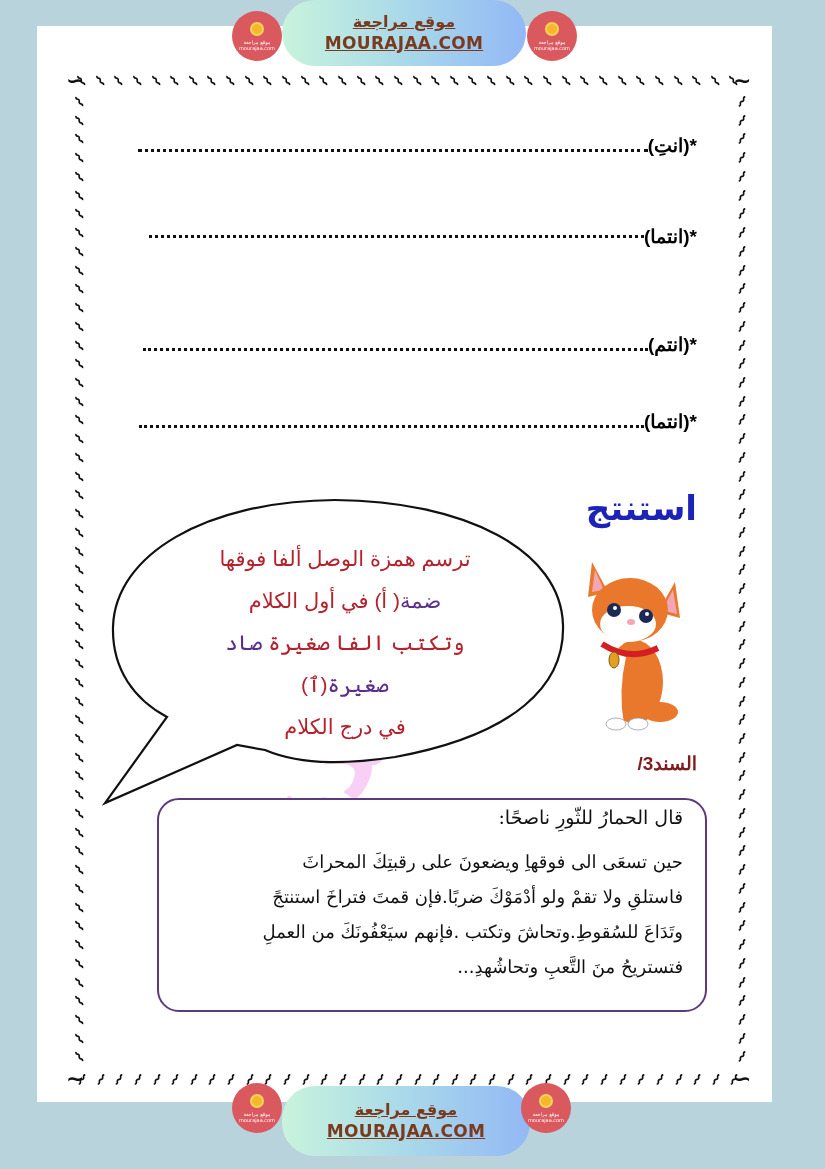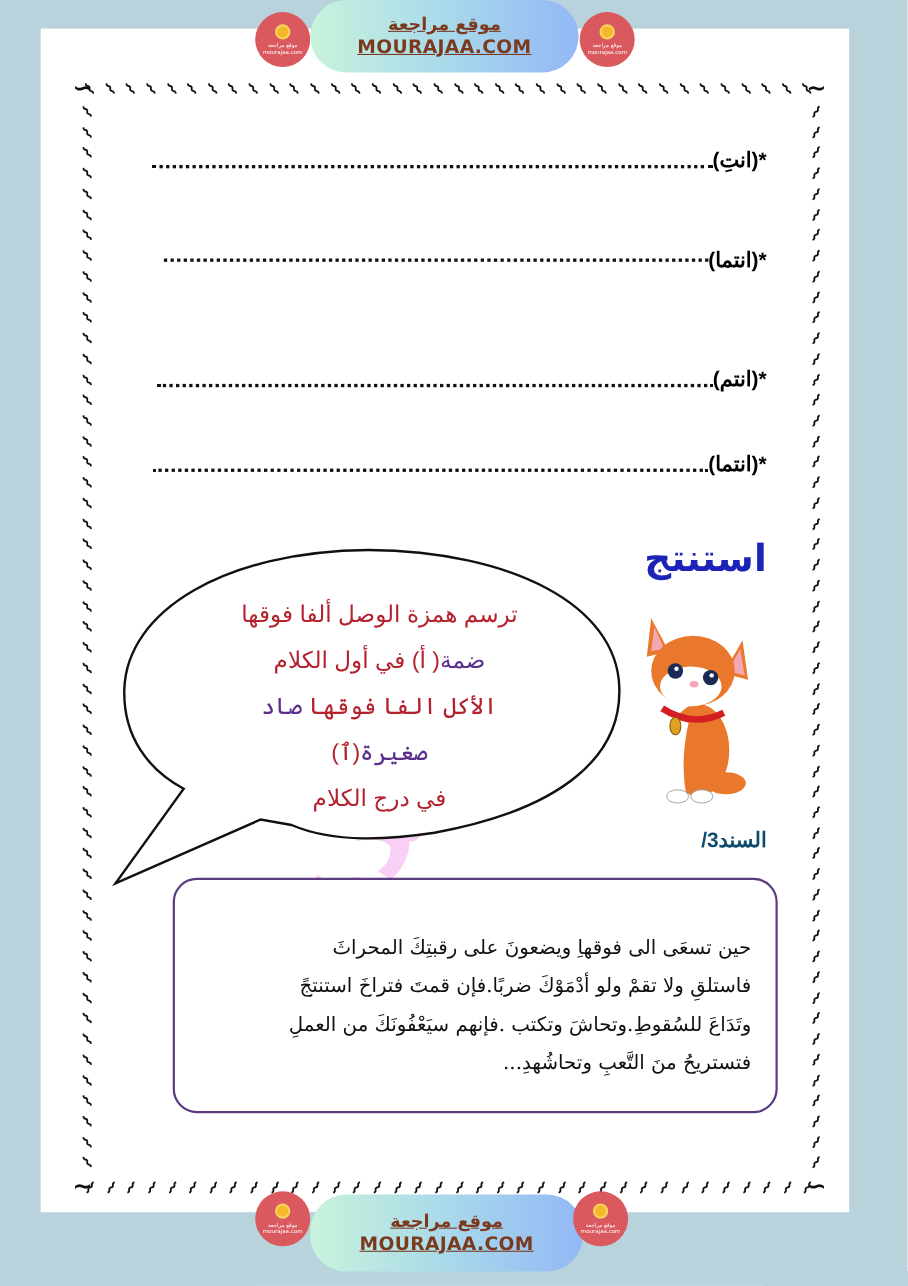--- a/index.html
+++ b/index.html
@@ -57,21 +57,21 @@
     color:#1c24b8; direction:rtl; font-family:"DejaVu Sans", sans-serif;
   }
   .bubble-text {
     position:absolute; left:195px; top:538px; width:300px; text-align:center; direction:rtl;
     font-family:"Liberation Sans", sans-serif; font-size:21px; line-height:42px; color:#b3222d;
   }
   .purple { color:#5a2e8c; }
 
   .cat { position:absolute; left:580px; top:552px; width:112px; height:180px; }
   .source-label {
-    position:absolute; right:128px; top:752px; font-size:19px; font-weight:bold; color:#0c4a6e;
+    position:absolute; right:128px; top:752px; font-size:19px; font-weight:bold; color:#7f1d1d;
     direction:rtl; font-family:"Liberation Sans", sans-serif;
   }
   .story-box {
     position:absolute; left:157px; top:798px; width:550px; height:214px;
     border:2px solid #5a3b7e; border-radius:22px; box-sizing:border-box; background:#fff;
   }
   .story-title {
     position:absolute; right:22px; top:6px; font-family:"DejaVu Serif", serif; font-size:19px; direction:rtl; color:#111;
   }
   .story-body {
@@ -306,21 +306,21 @@
 </div>
 
 <div class="heading-conclude">استنتج</div>
 
 <svg style="position:absolute;left:95px;top:495px;" width="470" height="320">
   <path d="M 170 255 C 210 272, 260 268, 300 262 C 420 240, 470 190, 468 130 C 466 55, 370 6, 240 5 C 110 6, 20 60, 18 132 C 17 175, 40 205, 72 222 L 10 308 L 142 250 Z" fill="#ffffff" stroke="#111" stroke-width="2.2"></path>
 </svg>
 <div class="bubble-text">
   <div><span>ترسم  همزة الوصل ألفا فوقها</span></div>
   <div><span class="purple">ضمة</span><span>( أ) في أول الكلام</span></div>
-  <div><span>الأكل الفا فوقها </span><span class="purple">صاد صغيرة</span><span>(ٱ)</span></div>
+  <div><span>وتكتب الفا صغيرة </span><span class="purple">صاد صغيرة</span><span>(ٱ)</span></div>
   <div><span>في درج الكلام</span></div>
 </div>
 
 <svg class="cat" viewBox="0 0 112 180">
   <ellipse cx="55" cy="130" rx="28" ry="42" fill="#e9782c"></ellipse>
   <path d="M30 100 Q20 140 30 170 L44 172 Q38 140 46 105 Z" fill="#ffffff"></path>
   <ellipse cx="80" cy="160" rx="18" ry="10" fill="#e9782c"></ellipse>
   <ellipse cx="36" cy="172" rx="10" ry="6" fill="#fff" stroke="#999" stroke-width="0.8"></ellipse>
   <ellipse cx="58" cy="172" rx="10" ry="6" fill="#fff" stroke="#999" stroke-width="0.8"></ellipse>
   <path d="M12 10 L28 40 L8 45 Z" fill="#e9782c"></path>
@@ -334,20 +334,21 @@
   <circle cx="66" cy="64" r="7" fill="#1a2a55"></circle>
   <circle cx="67" cy="62" r="2" fill="#fff"></circle>
   <ellipse cx="51" cy="70" rx="4" ry="3" fill="#f3a7b5"></ellipse>
   <path d="M22 92 Q50 110 78 96" stroke="#d41e24" stroke-width="6" fill="none"></path>
   <ellipse cx="34" cy="108" rx="5" ry="8" fill="#e0a020" stroke="#8a5a10" stroke-width="1"></ellipse>
 </svg>
 
 <div class="source-label">السند3/</div>
 
 <div class="story-box">
+  <div class="story-title">قال الحمارُ للثّورِ ناصحًا:</div>
   <div class="story-body">
     <div>حين تسعَى الى فوقهاِ ويضعونَ على رقبتِكَ المحراثَ</div>
     <div>فاستلقِ ولا تقمْ ولو أدْمَوْكَ ضربًا.فإن قمتَ فتراخَ استنتجً</div>
     <div>وتَدَاعَ للسُقوطِ.وتحاشَ وتكتب .فإنهم سيَعْفُونَكَ من العملِ</div>
     <div>فتستريحُ منَ التَّعبِ وتحاشُهدِ...</div>
   </div>
 </div>
 
 <div class="logo" style="left:232px;top:1083px;">
   <div class="dot"></div>

